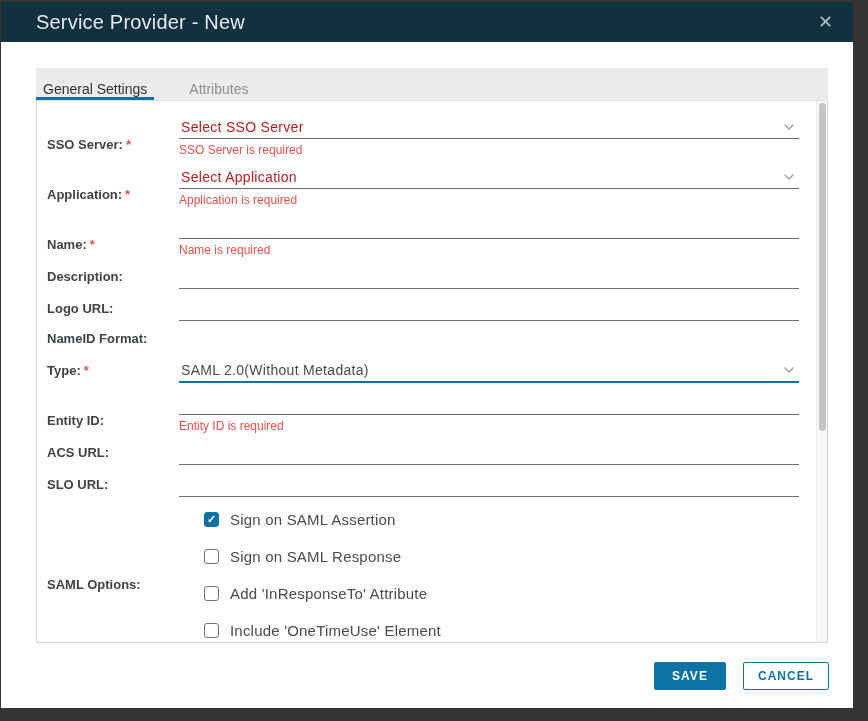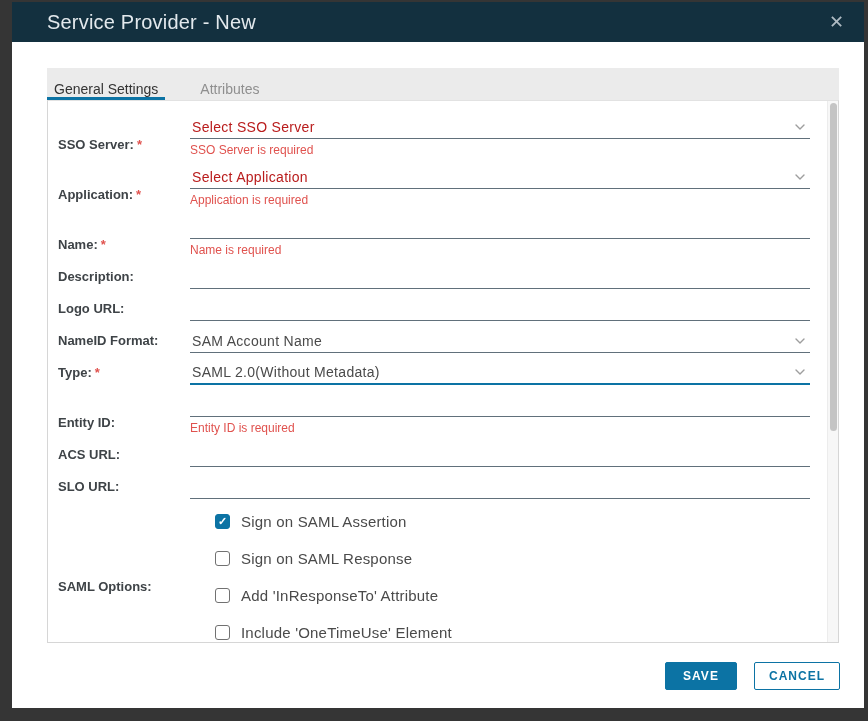--- a/index.html
+++ b/index.html
@@ -5,21 +5,21 @@
   * { margin: 0; padding: 0; box-sizing: border-box; }
   html, body { width: 868px; height: 721px; }
   body {
     background: #353535;
     font-family: "Liberation Sans", sans-serif;
     position: relative;
     overflow: hidden;
   }
   .modal {
     position: absolute;
-    left: 12px; top: 2px;
+    left: 1px; top: 2px;
     width: 852px; height: 706px;
     background: #ffffff;
     display: flex;
     flex-direction: column;
   }
   
   .modal-header {
     height: 40px;
     background: var(--header-bg, #13303f);
     display: flex;
@@ -276,30 +276,20 @@
           <div class="flabel">Logo URL:</div>
           <div class="fctrl">
             <div class="fline">
               <span class="fval"></span>
             </div>
           </div>
         </div>
         <div class="row-gap"></div>
         <div class="frow">
           <div class="flabel">NameID Format:</div>
-          <div class="fctrl">
-            <div class="fline is-select">
-              <span class="fval">SAM Account Name</span>
-              <span class="chev">
-                <svg width="12" height="12" viewBox="0 0 12 12" fill="none">
-                  <polyline points="2,4 6,8 10,4" stroke="#9e9e9e" stroke-width="1.4" fill="none" stroke-linecap="round" stroke-linejoin="round"></polyline>
-                </svg>
-              </span>
-            </div>
-          </div>
         </div>
         <div class="row-gap"></div>
         <div class="frow">
           <div class="flabel">Type:<span class="req">*</span></div>
           <div class="fctrl">
             <div class="fline is-select focused">
               <span class="fval">SAML 2.0(Without Metadata)</span>
               <span class="chev">
                 <svg width="12" height="12" viewBox="0 0 12 12" fill="none">
                   <polyline points="2,4 6,8 10,4" stroke="#9e9e9e" stroke-width="1.4" fill="none" stroke-linecap="round" stroke-linejoin="round"></polyline>

